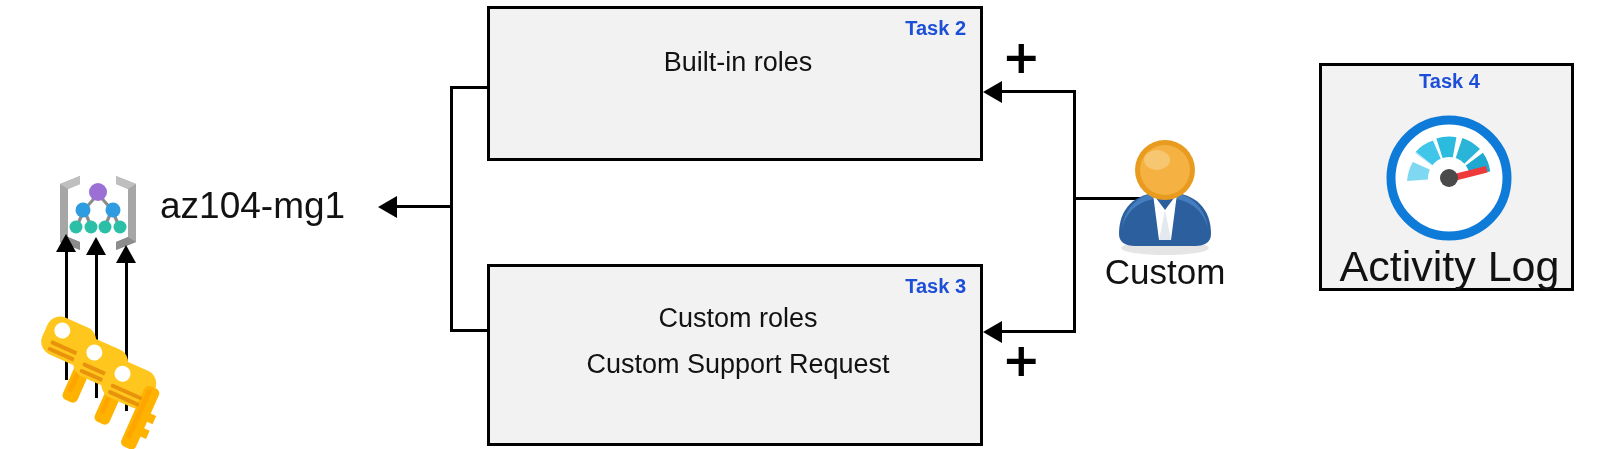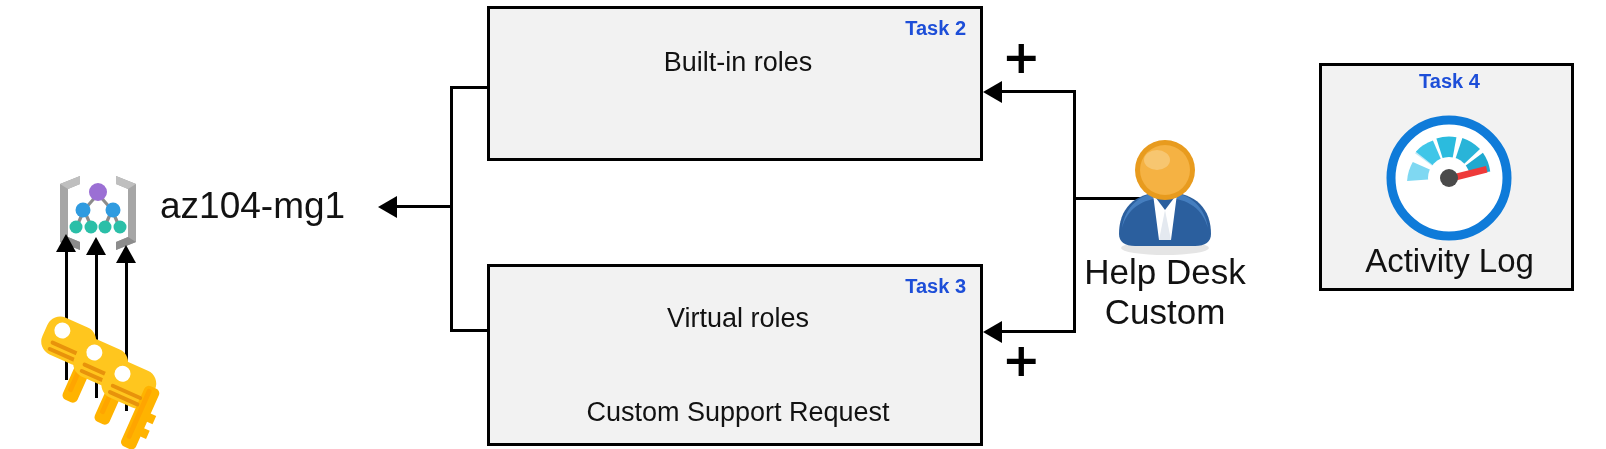--- a/index.html
+++ b/index.html
@@ -52,27 +52,27 @@
   
   #task2-box { left: 487px; top: 6px; width: 496px; height: 155px; }
   #task2-tag { right: 14px; top: 8px; }
   #task2-l1 { left: 0px; top: 38px; width: 496px; }
   #task2-l2 { left: 0px; top: 84px; width: 496px; }
 
   
   #task3-box { left: 487px; top: 264px; width: 496px; height: 182px; }
   #task3-tag { right: 14px; top: 8px; }
   #task3-l1 { left: 0px; top: 36px; width: 496px; }
-  #task3-l2 { left: 0px; top: 82px; width: 496px; margin-top: 48px; }
+  #task3-l2 { left: 0px; top: 82px; width: 496px; }
 
   
   #task4-box { left: 1319px; top: 63px; width: 255px; height: 228px; }
   #task4-tag { left: 0; top: 4px; width: 255px; text-align: center; }
   #gauge-icon { position: absolute; left: 63px; top: 48px; width: 128px; height: 128px; }
-  #task4-label { left: 0px; top: 176px; width: 255px; font-size: 33px; }
+  #task4-label { left: 0px; top: 176px; width: 255px; font-size: 43px; }
 
   
   .conn { position: absolute; background: #000000; }
   .conn-v { width: 3px; }
   .conn-h { height: 3px; }
 
   .arrow-left {
     position: absolute;
     width: 0; height: 0;
     border-top: 11px solid transparent;
@@ -204,39 +204,38 @@
     </g>
   </svg>
 
   <div class="task-box" id="task2-box">
     <span class="task-tag" id="task2-tag">Task 2</span>
     <div class="box-text" id="task2-l1">Built-in roles</div>
   </div>
 
   <div class="task-box" id="task3-box">
     <span class="task-tag" id="task3-tag">Task 3</span>
-    <div class="box-text" id="task3-l1">Virtual roles</div>
+    <div class="box-text" id="task3-l1">Custom roles</div>
     <div class="box-text" id="task3-l2">Custom Support Request</div>
   </div>
 
   <svg id="helpdesk-icon" viewBox="0 0 120 122">
     <ellipse cx="60" cy="112" rx="44" ry="7" fill="#000000" opacity="0.10"></ellipse>
 
     <path d="M60 56 C28 56 14 74 14 98 C14 106 20 110 30 110 L90 110 C100 110 106 106 106 98 C106 74 92 56 60 56 Z" fill="#2B5F9E"></path>
     <path d="M60 56 C34 56 20 72 17 92 C22 74 36 62 60 62 C84 62 98 74 103 92 C100 72 86 56 60 56 Z" fill="#4A84C4" opacity="0.85"></path>
 
     <path d="M48 58 L60 74 L72 58 L66 104 L54 104 Z" fill="#FFFFFF"></path>
     <path d="M60 74 L54 104 L60 104 L66 104 Z" fill="#E4E9F0"></path>
 
     <circle cx="60" cy="34" r="30" fill="#E89B1E"></circle>
     <circle cx="60" cy="34" r="25" fill="#F5B243"></circle>
     <ellipse cx="52" cy="24" rx="13" ry="10" fill="#F8CB7C" opacity="0.8"></ellipse>
   </svg>
   <div id="helpdesk-label">
-    <div>Help Desk</div>
     <div>Custom</div>
   </div>
 
   <div class="task-box" id="task4-box">
     <span class="task-tag" id="task4-tag">Task 4</span>
 
     <svg id="gauge-icon" viewBox="0 0 128 128">
       <circle cx="64" cy="64" r="58" fill="#FFFFFF" stroke="#0F7BD9" stroke-width="9"></circle>
 
       <g>

